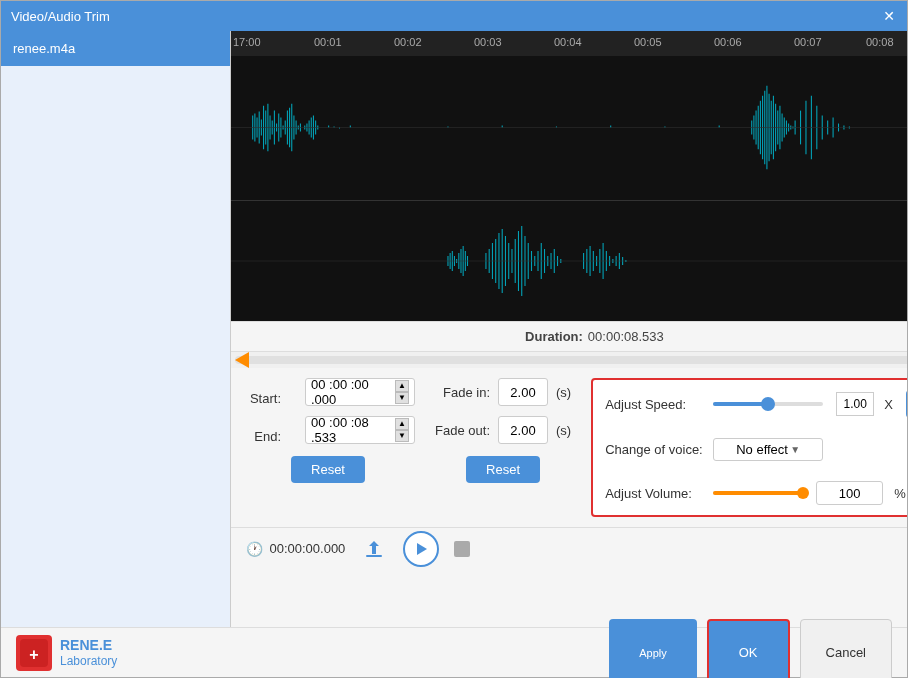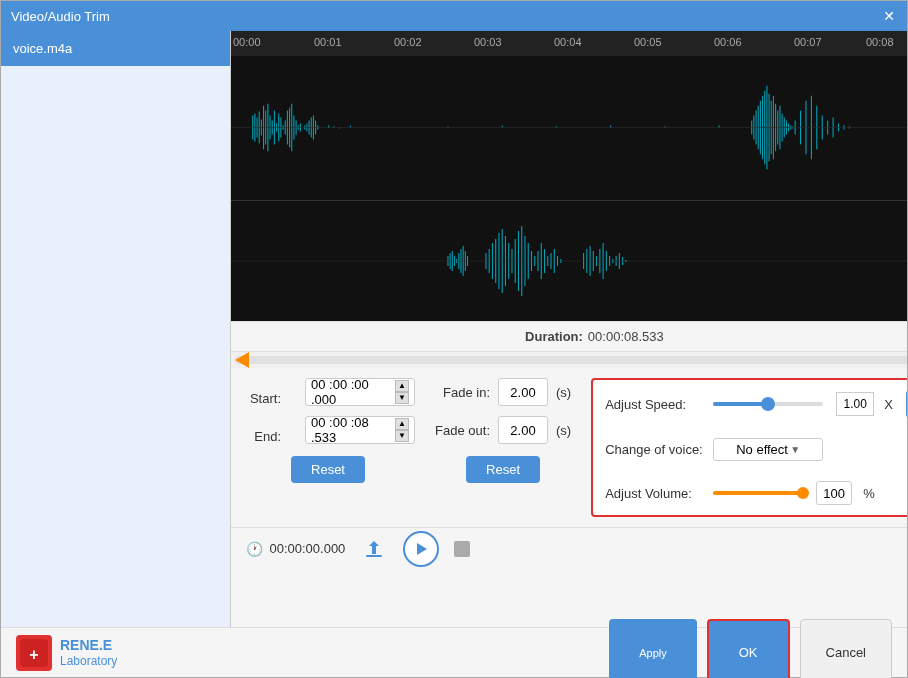--- a/index.html
+++ b/index.html
@@ -307,21 +307,21 @@
     .volume-thumb {
       position: absolute;
       width: 12px;
       height: 12px;
       background: #ff8c00;
       border-radius: 50%;
       top: -4px;
     }
 
     .volume-input {
-      width: 36px;
+      width: 67px;
       height: 24px;
       border: 1px solid #ccc;
       border-radius: 3px;
       padding: 0 4px;
       font-size: 13px;
       text-align: center;
       background: white;
     }
 
     .volume-unit {
@@ -527,28 +527,28 @@
 <div class="window">
 
   <div class="title-bar">
     <span class="title-bar-title">Video/Audio Trim</span>
     <span class="title-bar-close">✕</span>
   </div>
 
   <div class="main-content">
 
     <div class="sidebar">
-      <div class="sidebar-item">voice.m4a</div>
+      <div class="sidebar-item">renee.m4a</div>
     </div>
 
     <div class="editor-panel">
 
       <div class="timeline">
         <div class="timeline-marks">
-          <span class="timeline-mark" style="left:2px">00:00</span>
+          <span class="timeline-mark" style="left:2px">17:00</span>
           <span class="timeline-mark" style="left:83px">00:01</span>
           <span class="timeline-mark" style="left:163px">00:02</span>
           <span class="timeline-mark" style="left:243px">00:03</span>
           <span class="timeline-mark" style="left:323px">00:04</span>
           <span class="timeline-mark" style="left:403px">00:05</span>
           <span class="timeline-mark" style="left:483px">00:06</span>
           <span class="timeline-mark" style="left:563px">00:07</span>
           <span class="timeline-mark" style="left:635px">00:08</span>
         </div>
       </div>

